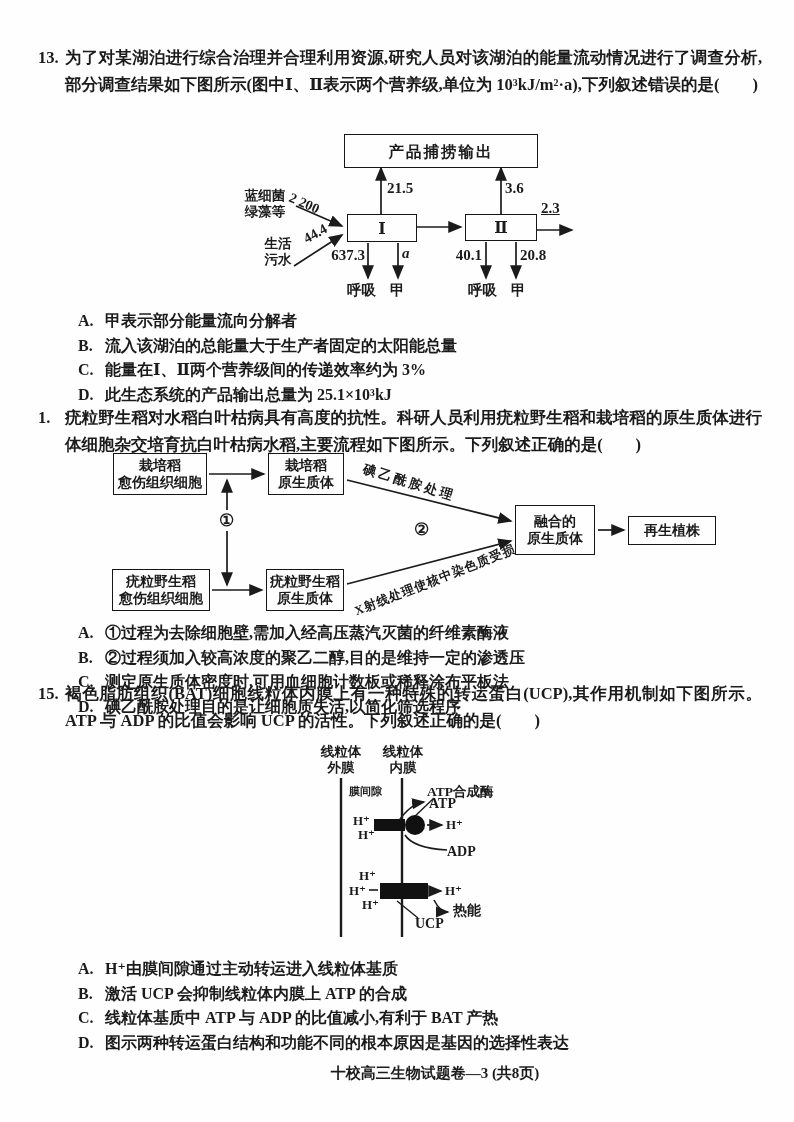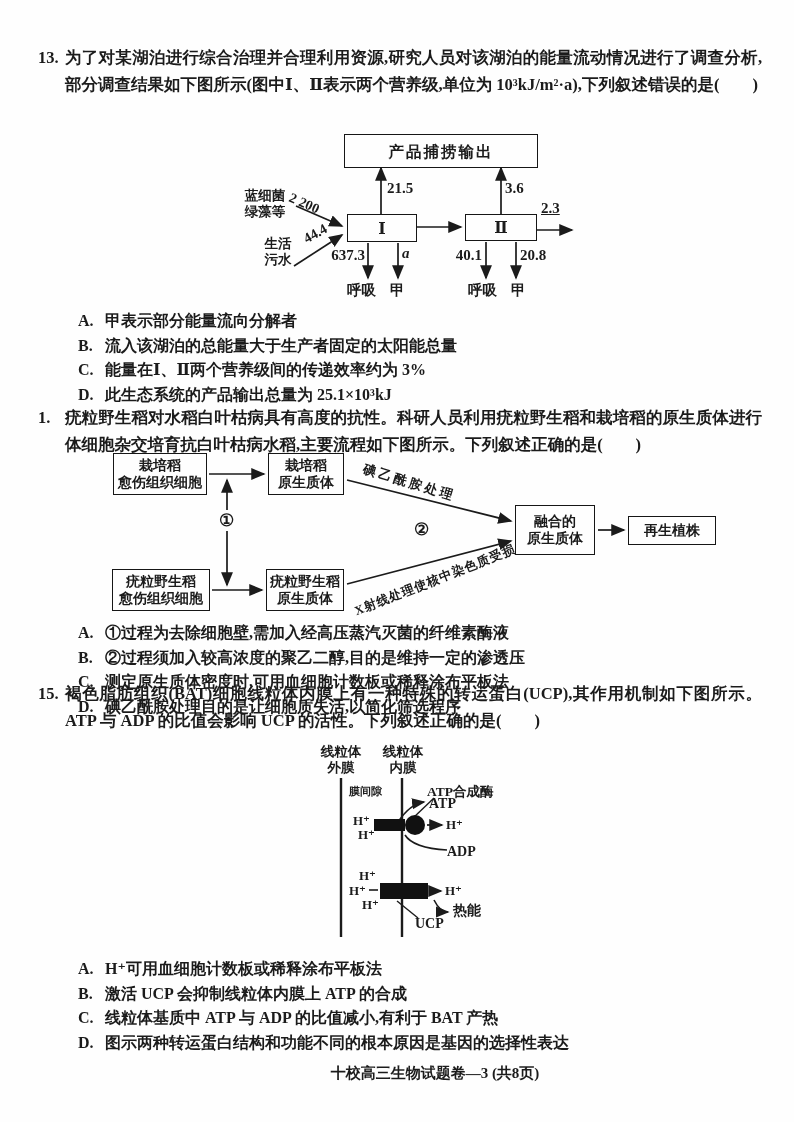--- a/index.html
+++ b/index.html
@@ -213,21 +213,21 @@
     <div class="lbl hp" style="left:311px;top:143px;">H⁺</div>
     <div class="lbl hp" style="left:324px;top:157px;">H⁺</div>
     <div class="lbl hp" style="left:407px;top:143px;">H⁺</div>
     <div class="lbl" style="left:415px;top:162px;font-size:14px;">热能</div>
     <div class="lbl" style="left:377px;top:176px;font-size:14px;">UCP</div>
   </div>
 
   <div class="opts" style="left:78px;top:957px;width:684px;">
     <div class="opt">
       <span class="opt-label">A.</span>
-      <span>H⁺可用血细胞计数板或稀释涂布平板法</span>
+      <span>H⁺由膜间隙通过主动转运进入线粒体基质</span>
     </div>
     <div class="opt">
       <span class="opt-label">B.</span>
       <span>激活 UCP 会抑制线粒体内膜上 ATP 的合成</span>
     </div>
     <div class="opt">
       <span class="opt-label">C.</span>
       <span>线粒体基质中 ATP 与 ADP 的比值减小,有利于 BAT 产热</span>
     </div>
     <div class="opt">

